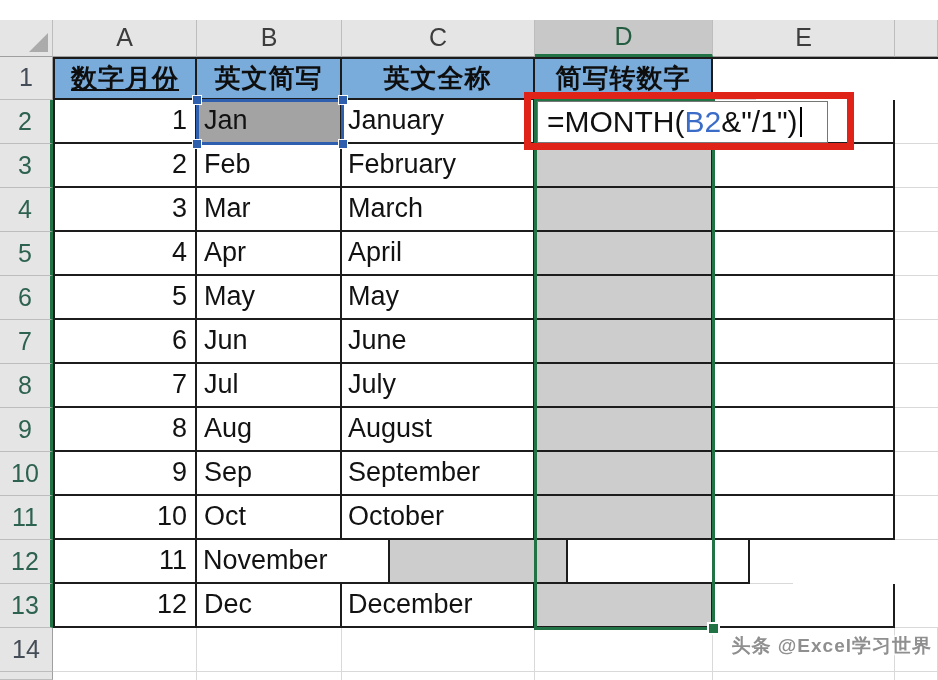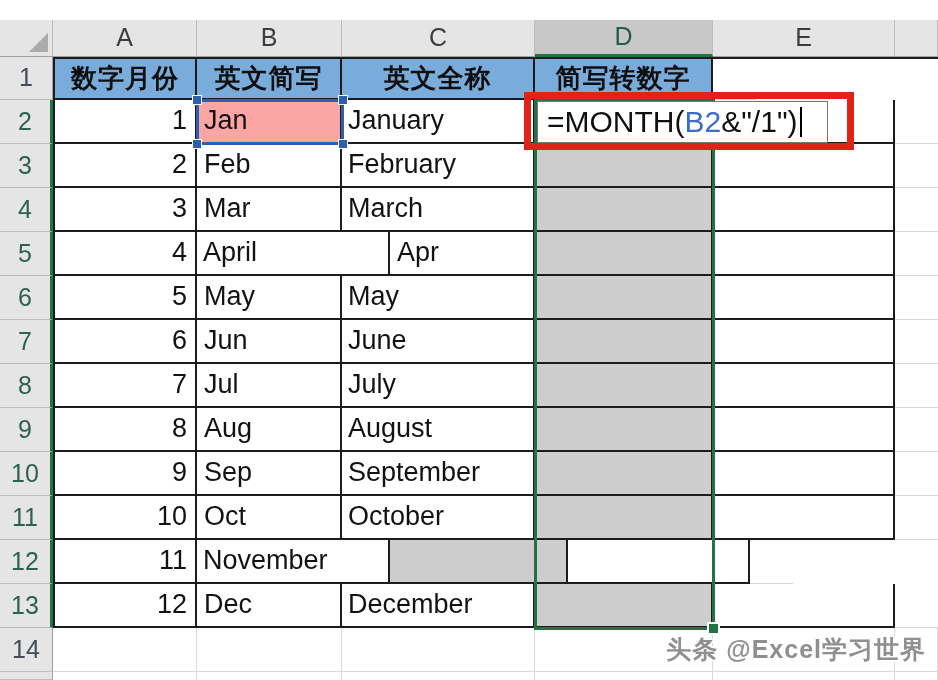--- a/index.html
+++ b/index.html
@@ -31,32 +31,32 @@
   .rh.first { height:43px; line-height:41px; }
   .rh.sel { border-right:3px solid #217346; color:#2d6150; }
   .rh.stub { height:8px; }
   
   .bodygrid { position:absolute; left:53px; top:57px; width:885px; }
   .hrow { display:flex; height:43px; border-top:2px solid #1c1c1c; }
   .hcell { height:41px; background:#79acdb; border-right:2px solid #1c1c1c;
            border-bottom:2px solid #1c1c1c; font-weight:bold; text-align:center;
            font-size:26px; line-height:38px; color:#0e0e0e; letter-spacing:1px;
            overflow:hidden; white-space:nowrap; }
-  .hcell.first { border-left:2px solid #1c1c1c; }
+  .hcell.first { border-left:2px solid #1c1c1c;text-decoration:underline; }
   .w-a { width:144px; } .w-b { width:145px; } .w-c { width:193px; }
   .w-d { width:178px; } .w-e { width:182px; } .w-f { width:43px; }
   .hcell.w-a.first { width:144px; }
   .hfill { height:41px; width:43px; background:#fff; border-bottom:1px solid #d9d9d9; }
   .trow { display:flex; height:44px; }
   .cell { height:44px; border-right:2px solid #1c1c1c; border-bottom:2px solid #1c1c1c;
           font-size:27px; line-height:41px; color:#121212; background:#fff;
           overflow:hidden; white-space:nowrap; }
   .c-num { width:144px; text-align:right; padding-right:8px; border-left:2px solid #1c1c1c; }
   .c-abbr { width:145px; padding-left:7px; }
-  .c-abbr.ref { background:#fca5a5; }
+  .c-abbr.ref { background:#a3a3a3; }
   .c-full { width:193px; padding-left:6px; }
   .c-d { width:178px; background:#cdcdcd; }
   .c-d.active { background:#fff; }
   .c-e { width:182px; }
   .c-fill { width:43px; border-right:none; border-bottom:1px solid #d9d9d9; }
   .brow { display:flex; height:44px; }
   .bcell { height:44px; background:#fff; border-right:1px solid #d9d9d9;
            border-bottom:1px solid #d9d9d9; }
   .prow { display:flex; height:8px; }
   .pcell { height:8px; background:#fff; border-right:1px solid #d9d9d9; }
@@ -73,22 +73,22 @@
   .b2-overlay { position:absolute; left:196px; top:99px; width:148px; height:46px;
                 border:3px solid #2e5fae; z-index:7; }
   .handle { position:absolute; width:10px; height:10px; background:#2e5fae;
             border:1px solid #fff; }
   .h-tl { left:-7px; top:-7px; } .h-tr { right:-7px; top:-7px; }
   .h-bl { left:-7px; bottom:-7px; } .h-br { right:-7px; bottom:-7px; }
   .red-box { position:absolute; left:524px; top:92px; width:330px; height:58px;
              border:7px solid #e02318; z-index:8; }
   .fill-handle { position:absolute; left:707px; top:622px; width:13px; height:13px;
                  background:#217346; border:2px solid #fff; z-index:9; }
-  .watermark { position:absolute; right:12px; top:633px; z-index:10;
-               font-size:25px; font-weight:bold; color:#8f8f8f; letter-spacing:1px;
+  .watermark { position:absolute; right:6px; top:633px; z-index:10;
+               font-size:19px; font-weight:bold; color:#8f8f8f; letter-spacing:1px;
                text-shadow:-2px 0 0 #fff, 2px 0 0 #fff, 0 -2px 0 #fff, 0 2px 0 #fff,
                            -1px -1px 0 #fff, 1px -1px 0 #fff, -1px 1px 0 #fff, 1px 1px 0 #fff; }
 </style>
 </head>
 <body>
 
 <div class="sheet">
 
   <div class="chrow">
     <div class="chcell corner">
@@ -149,22 +149,22 @@
         <div class="trow">
           <div class="cell c-num">3</div>
           <div class="cell c-abbr">Mar</div>
           <div class="cell c-full">March</div>
           <div class="cell c-d"></div>
           <div class="cell c-e"></div>
           <div class="cell c-fill"></div>
         </div>
         <div class="trow">
           <div class="cell c-num">4</div>
+          <div class="cell c-abbr">Apr</div>
           <div class="cell c-full">April</div>
-          <div class="cell c-abbr">Apr</div>
           <div class="cell c-d"></div>
           <div class="cell c-e"></div>
           <div class="cell c-fill"></div>
         </div>
         <div class="trow">
           <div class="cell c-num">5</div>
           <div class="cell c-abbr">May</div>
           <div class="cell c-full">May</div>
           <div class="cell c-d"></div>
           <div class="cell c-e"></div>

